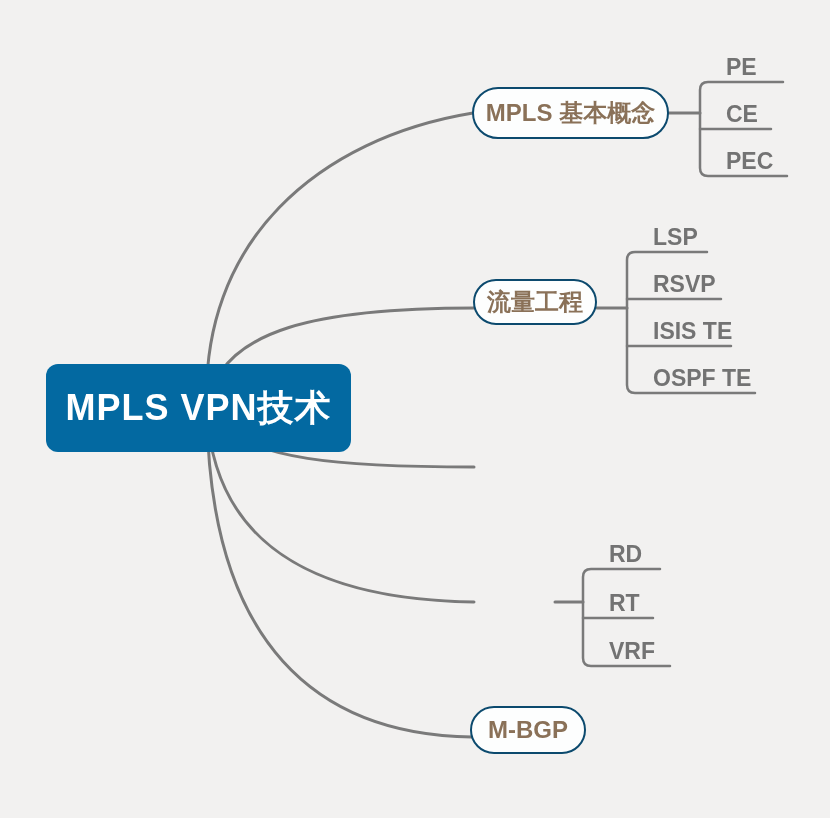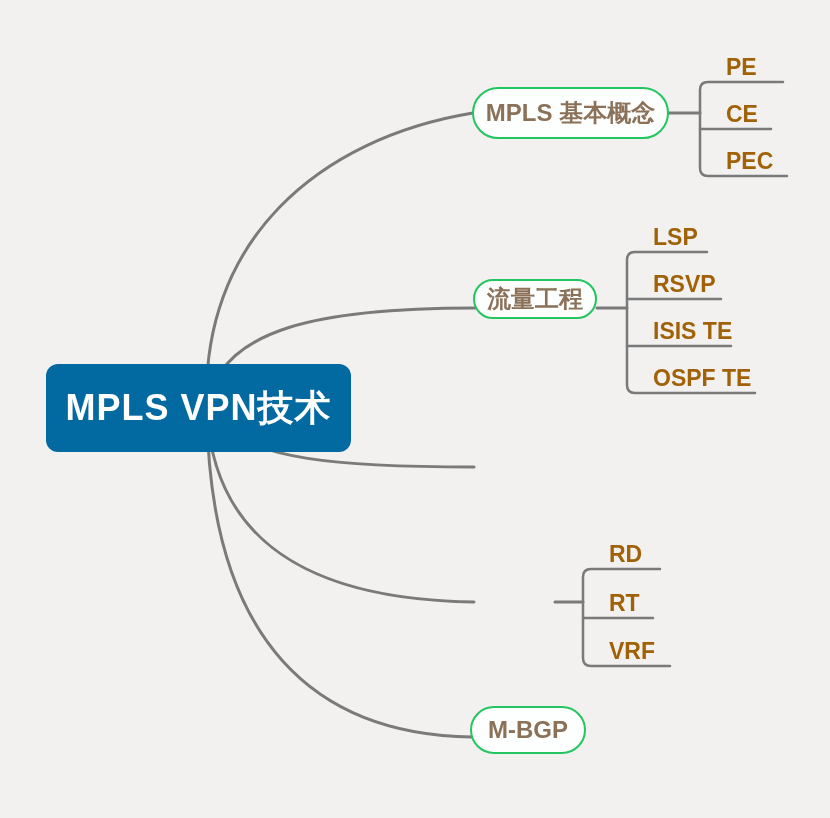--- a/index.html
+++ b/index.html
@@ -40,39 +40,39 @@
     color: #ffffff;
     font-size: 36px;
     font-weight: bold;
     letter-spacing: 1px;
     cursor: default;
   }
   .branch-pill {
     position: absolute;
     z-index: 3;
     background: #fdfefe;
-    border: 2px solid #22c55e;
+    border: 2px solid #0c4a6e;
     box-sizing: border-box;
     display: flex;
     align-items: center;
     justify-content: center;
     color: #8a7158;
     font-size: 24px;
     font-weight: bold;
     cursor: default;
   }
   .branch-pill.b1 { left: 472px; top: 87px;  width: 197px; height: 52px; border-radius: 26px; }
-  .branch-pill.b2 { left: 473px; top: 279px; width: 124px; height: 40px; border-radius: 29px; }
+  .branch-pill.b2 { left: 473px; top: 279px; width: 124px; height: 46px; border-radius: 29px; }
   .branch-pill.b3 { left: 472px; top: 437px; width: 76px;  height: 60px; border-radius: 30px; }
   .branch-pill.b4 { left: 472px; top: 571px; width: 83px;  height: 61px; border-radius: 31px; }
   .branch-pill.b5 { left: 470px; top: 706px; width: 116px; height: 48px; border-radius: 31px; }
   .child-label {
     position: absolute;
     z-index: 3;
-    color: #a16207;
+    color: #737373;
     font-size: 23px;
     font-weight: bold;
     line-height: 28px;
     white-space: nowrap;
     cursor: default;
   }
 </style>
 </head>
 <body>
 

